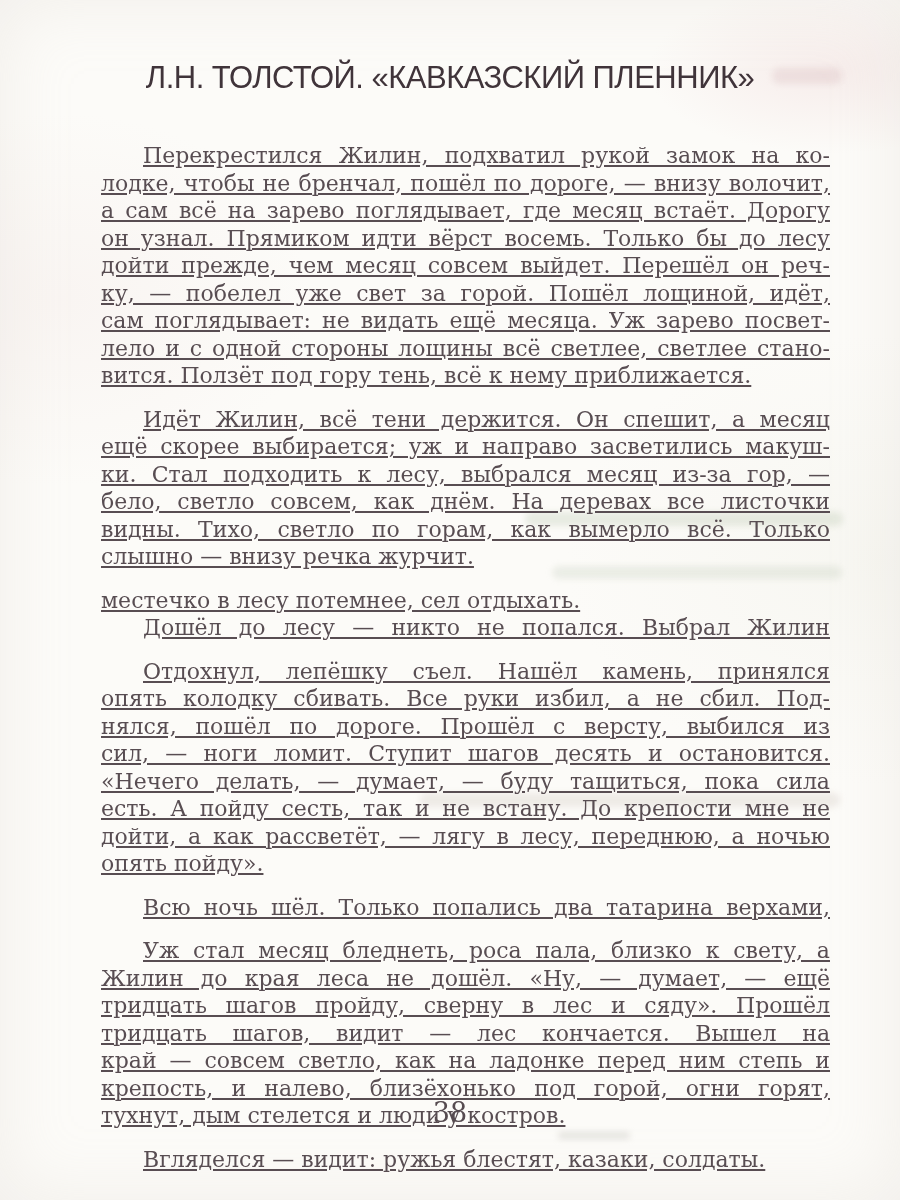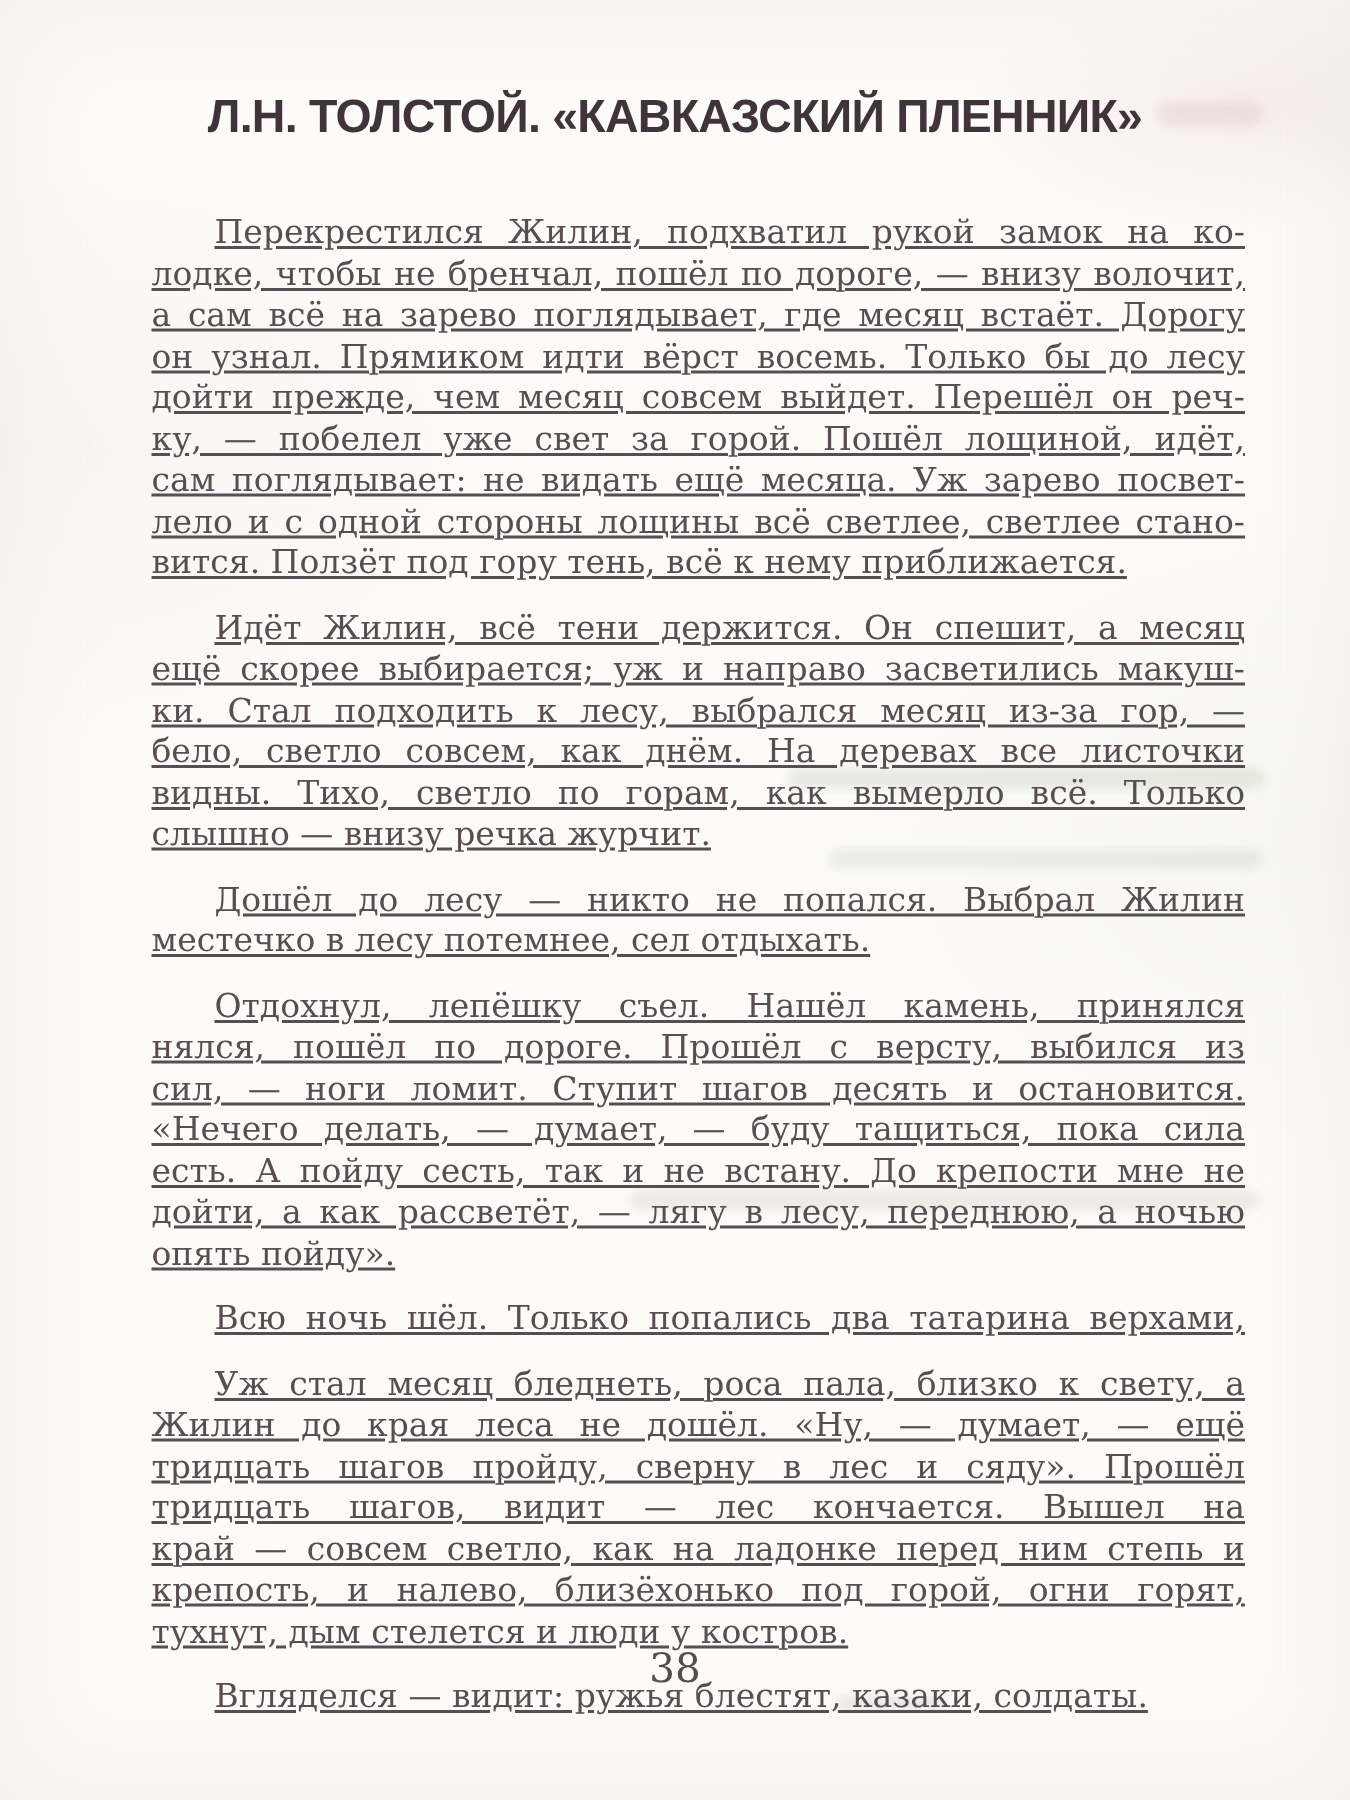--- a/index.html
+++ b/index.html
@@ -14,21 +14,21 @@
       radial-gradient(ellipse 260px 120px at 830px 70px, rgba(236,210,210,0.35), transparent 70%),
       radial-gradient(ellipse 350px 260px at 60px 300px, rgba(242,230,228,0.30), transparent 72%),
       radial-gradient(ellipse 420px 300px at 880px 560px, rgba(236,236,226,0.30), transparent 75%),
       #fcfbf8;
     box-shadow: inset 0 0 70px rgba(205,198,188,0.22);
   }
   .title{
     position:absolute;top:60px;left:0;width:900px;margin:0;
     text-align:center;
     font-family:"Liberation Sans",sans-serif;
-    font-weight:700;font-size:31px;letter-spacing:-0.5px;
+    font-weight:400;font-size:31px;letter-spacing:-0.5px;
     color:#40343a;
   }
   .text{
     position:absolute;left:85px;top:126px;width:761px;
     font-size:22px;line-height:27.5px;color:#584d52;
   }
   .para{margin:16px;padding:0;text-decoration:underline;}
   .line{
     text-align:justify;
     text-align-last:justify;
@@ -75,25 +75,26 @@
       </div>
       <div class="para">
         <div class="line first">Идёт Жилин, всё тени держится. Он спешит, а месяц</div>
         <div class="line">ещё скорее выбирается; уж и направо засветились макуш-</div>
         <div class="line">ки. Стал подходить к лесу, выбрался месяц из-за гор, —</div>
         <div class="line">бело, светло совсем, как днём. На деревах все листочки</div>
         <div class="line">видны. Тихо, светло по горам, как вымерло всё. Только</div>
         <div class="line plast">слышно — внизу речка журчит.</div>
       </div>
       <div class="para">
+        <div class="line plast">местечко в лесу потемнее, сел отдыхать.</div>
         <div class="line first">Дошёл до лесу — никто не попался. Выбрал Жилин</div>
-        <div class="line plast">местечко в лесу потемнее, сел отдыхать.</div>
       </div>
       <div class="para">
         <div class="line first">Отдохнул, лепёшку съел. Нашёл камень, принялся</div>
+        <div class="line">опять колодку сбивать. Все руки избил, а не сбил. Под-</div>
         <div class="line">нялся, пошёл по дороге. Прошёл с версту, выбился из</div>
         <div class="line">сил, — ноги ломит. Ступит шагов десять и остановится.</div>
         <div class="line">«Нечего делать, — думает, — буду тащиться, пока сила</div>
         <div class="line">есть. А пойду сесть, так и не встану. До крепости мне не</div>
         <div class="line">дойти, а как рассветёт, — лягу в лесу, переднюю, а ночью</div>
         <div class="line plast">опять пойду».</div>
       </div>
       <div class="para">
         <div class="line first">Всю ночь шёл. Только попались два татарина верхами,</div>
       </div>

